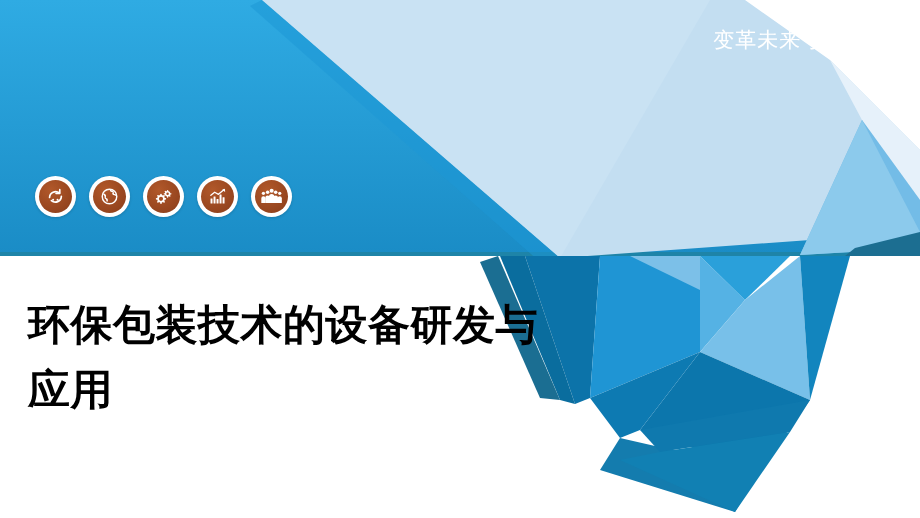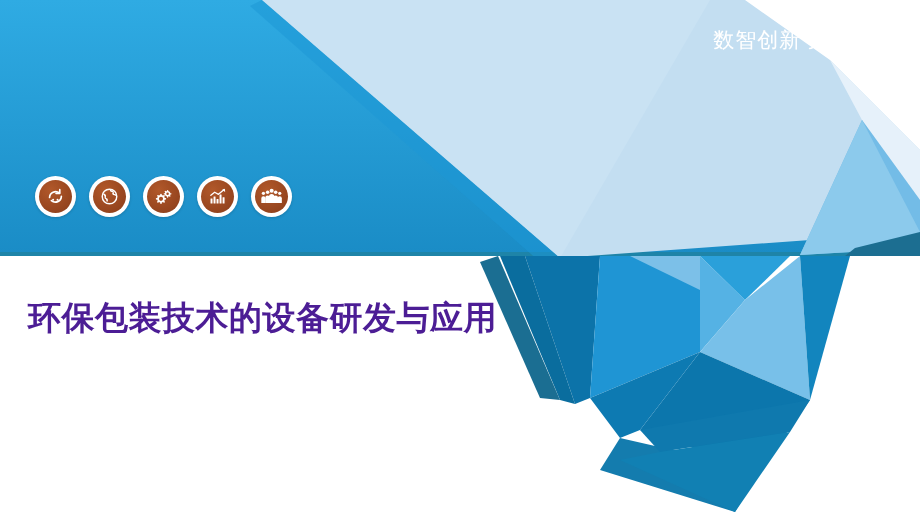--- a/index.html
+++ b/index.html
@@ -76,22 +76,22 @@
 
   
   #title-block {
     position: absolute;
     left: 28px;
     top: 292px;
     width: 520px;
   }
   #slide-title {
     margin: 0;
-    color: #4c1d95;
-    font-size: 33px;
+    color: #000000;
+    font-size: 42px;
     font-weight: bold;
     line-height: 1.55;
     letter-spacing: 0.5px;
   }
 </style>
 </head>
 <body>
 
 <div id="slide">
 
@@ -142,21 +142,21 @@
     <polygon points="700,352 810,400 760,470 640,430" fill="#0C76AC"></polygon>
     <polygon points="590,398 700,352 640,430 620,438" fill="#0D7AB2"></polygon>
 
     <polygon points="620,438 760,470 735,512 600,470" fill="#147CAE"></polygon>
     <polygon points="640,430 810,400 790,432 660,452" fill="#0F79AE"></polygon>
     <polygon points="660,452 790,432 735,512 620,460" fill="#1180B3"></polygon>
 
     <polygon points="855,248 920,232 920,256 845,256" fill="#1C6E91"></polygon>
   </svg>
 
-  <div id="tagline">数智创新 数智创新</div>
+  <div id="tagline">变革未来 变革未来</div>
 
   <div id="icon-strip">
 
     <div class="icon-badge">
       <div class="icon-inner">
         <span>
           <svg width="19" height="19" viewBox="0 0 24 24" fill="none" stroke="#ffffff" stroke-width="2.1" stroke-linecap="round" stroke-linejoin="round">
             <path d="M4.5 13.2a7.6 7.6 0 0 1 12.4-5.6"></path>
             <polyline points="17.4,3.4 17.4,8.1 12.7,8.1" fill="none"></polyline>
             <path d="M19.4 11.8a7.6 7.6 0 0 1-12.6 5.4"></path>

